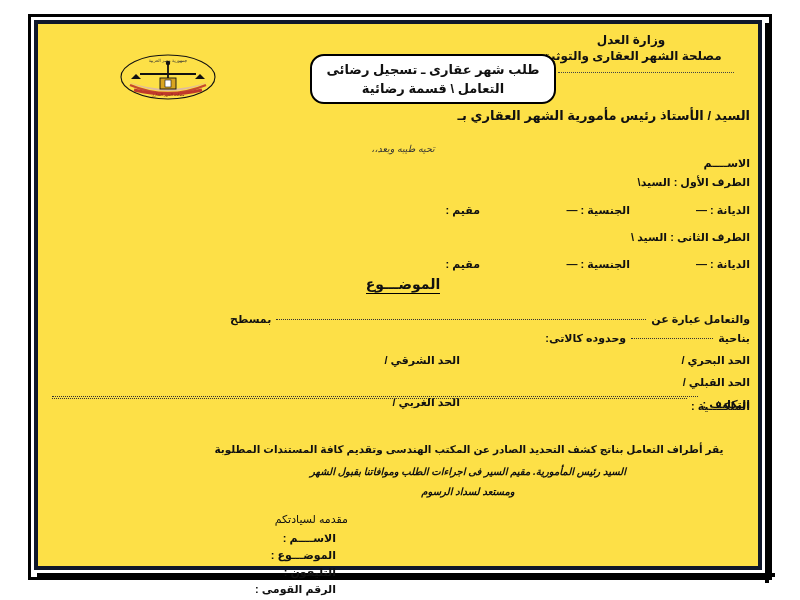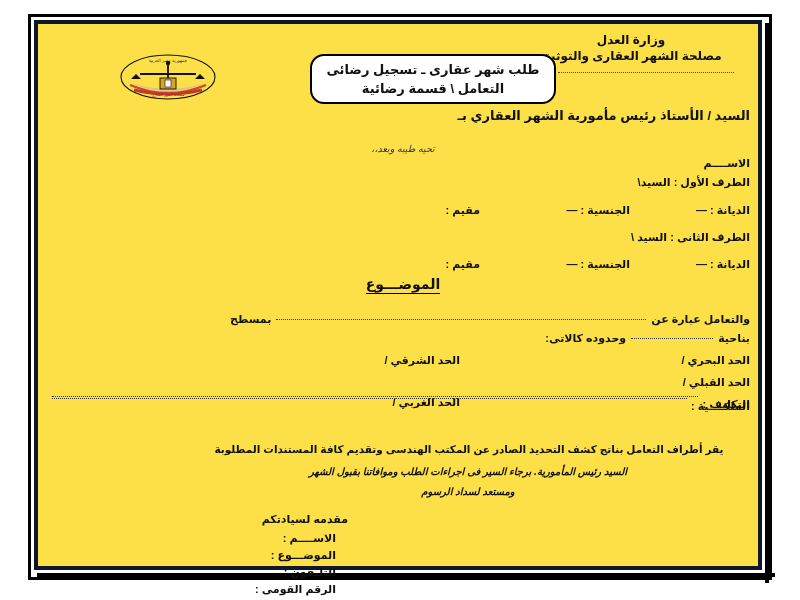--- a/index.html
+++ b/index.html
@@ -268,21 +268,21 @@
     font-size: 10px;
     font-style: italic;
     font-weight: bold;
   }
 
   #submitter {
     position: absolute;
     right: 420px;
     top: 489px;
     font-size: 11px;
-    font-weight: bold;
+    font-weight: normal;
   }
 
   
   #footer-fields {
     position: absolute;
     right: 432px;
     top: 506px;
     font-size: 11px;
     font-weight: bold;
     line-height: 17px;
@@ -392,21 +392,21 @@
         <span>التكليف :</span>
         <span class="lead"></span>
       </div>
 
       <div class="fullrow" style="top:376px;">
         <span>الملكــــية :</span>
         <span class="lead"></span>
       </div>
 
       <div id="decl-1">يقر أطراف التعامل بناتج كشف التحديد الصادر عن المكتب الهندسى وتقديم كافة المستندات المطلوبة</div>
-      <div id="decl-2">السيد رئيس المأمورية. برجاء السير فى اجراءات الطلب وموافاتنا بقبول الشهر</div>
+      <div id="decl-2">السيد رئيس المأمورية. مقيم السير فى اجراءات الطلب وموافاتنا بقبول الشهر</div>
       <div id="decl-3">ومستعد لسداد الرسوم</div>
 
       <div id="submitter">مقدمه لسيادتكم</div>
 
       <div id="footer-fields">
         <div>
           <span>الاســــم :</span>
           <span></span>
         </div>
         <div>

